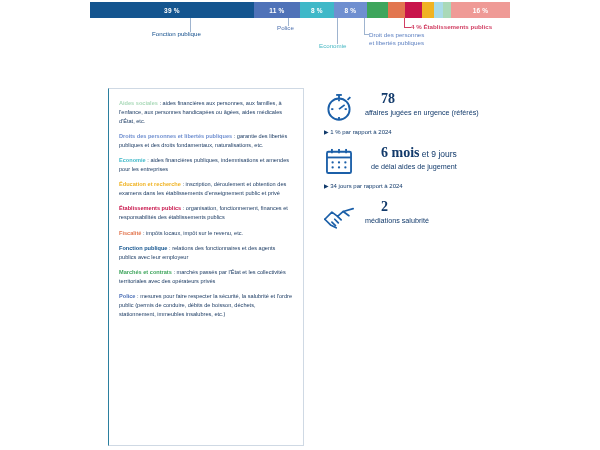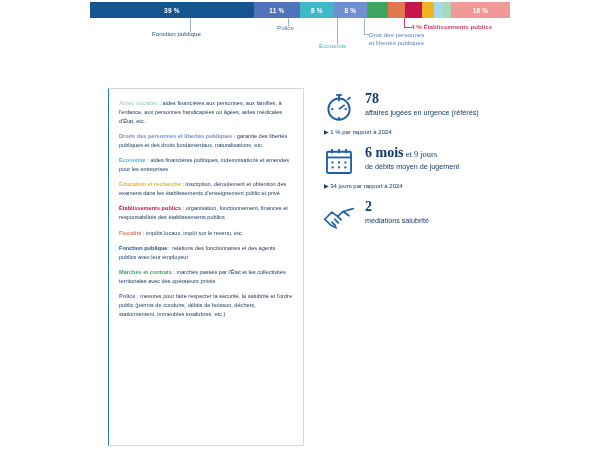--- a/index.html
+++ b/index.html
@@ -47,22 +47,22 @@
   .gl-term { font-weight: bold; }
 
   
   .stats { position: absolute; left: 322px; top: 90px; width: 250px; }
   .stat { position: relative; margin-bottom: 9px; }
   .stat-row { display: flex; align-items: flex-start; gap: 9px; }
   .stat-icon { width: 34px; height: 34px; flex: 0 0 34px; color: #1b5fa8; }
   .stat-icon svg { display: block; width: 34px; height: 34px; }
   .stat-text { padding-top: 2px; }
   .stat-value { font-family: "Liberation Serif", serif; font-size: 14px;
-                font-weight: bold; color: #123a6b; line-height: 1.05; }
-  .stat-value .unit { font-family: Liberation Serif, serif;
+                font-weight: bold; color: #123a6b; line-height: 1.05; margin-left: 16px; }
+  .stat-value .unit { font-family: Liberation Sans, sans-serif;
                       font-size: 8.5px; font-weight: normal; color: #123a6b; }
   .stat-desc { font-size: 7.2px; color: #123a6b; margin-top: 1px; text-align: right; }
   .stat-delta { font-size: 6px; color: #123a6b; margin-top: 4px; margin-left: 2px; }
   .stat-delta .arrow { color: #123a6b; font-size: 6px; }
 </style>
 </head>
 <body>
 
 <div class="page">
 
@@ -161,21 +161,21 @@
                 <circle cx="24" cy="26" r="1.6"></circle>
                 <circle cx="33" cy="26" r="1.6"></circle>
                 <circle cx="15" cy="33" r="1.6"></circle>
                 <circle cx="24" cy="33" r="1.6"></circle>
                 <circle cx="33" cy="33" r="1.6"></circle>
               </g>
             </svg>
           </div>
           <div class="stat-text">
             <div class="stat-value">6 mois<span class="unit"> et 9 jours</span></div>
-            <div class="stat-desc">de débits moyen de jugement</div>
+            <div class="stat-desc">de délai aides de jugement</div>
           </div>
         </div>
         <div class="stat-delta"><span class="arrow">▶ </span><span>34 jours par rapport à 2024</span></div>
       </div>
       <div class="stat">
         <div class="stat-row">
           <div class="stat-icon">
             <svg viewBox="0 0 48 48" fill="none" stroke="currentColor" stroke-width="2.4" stroke-linecap="round" stroke-linejoin="round">
               <path d="M4 30 L14 20 L22 26 L30 19 L44 15"></path>
               <path d="M22 26 L27 31 M18 30 L23 35 M14 34 L19 39"></path>

